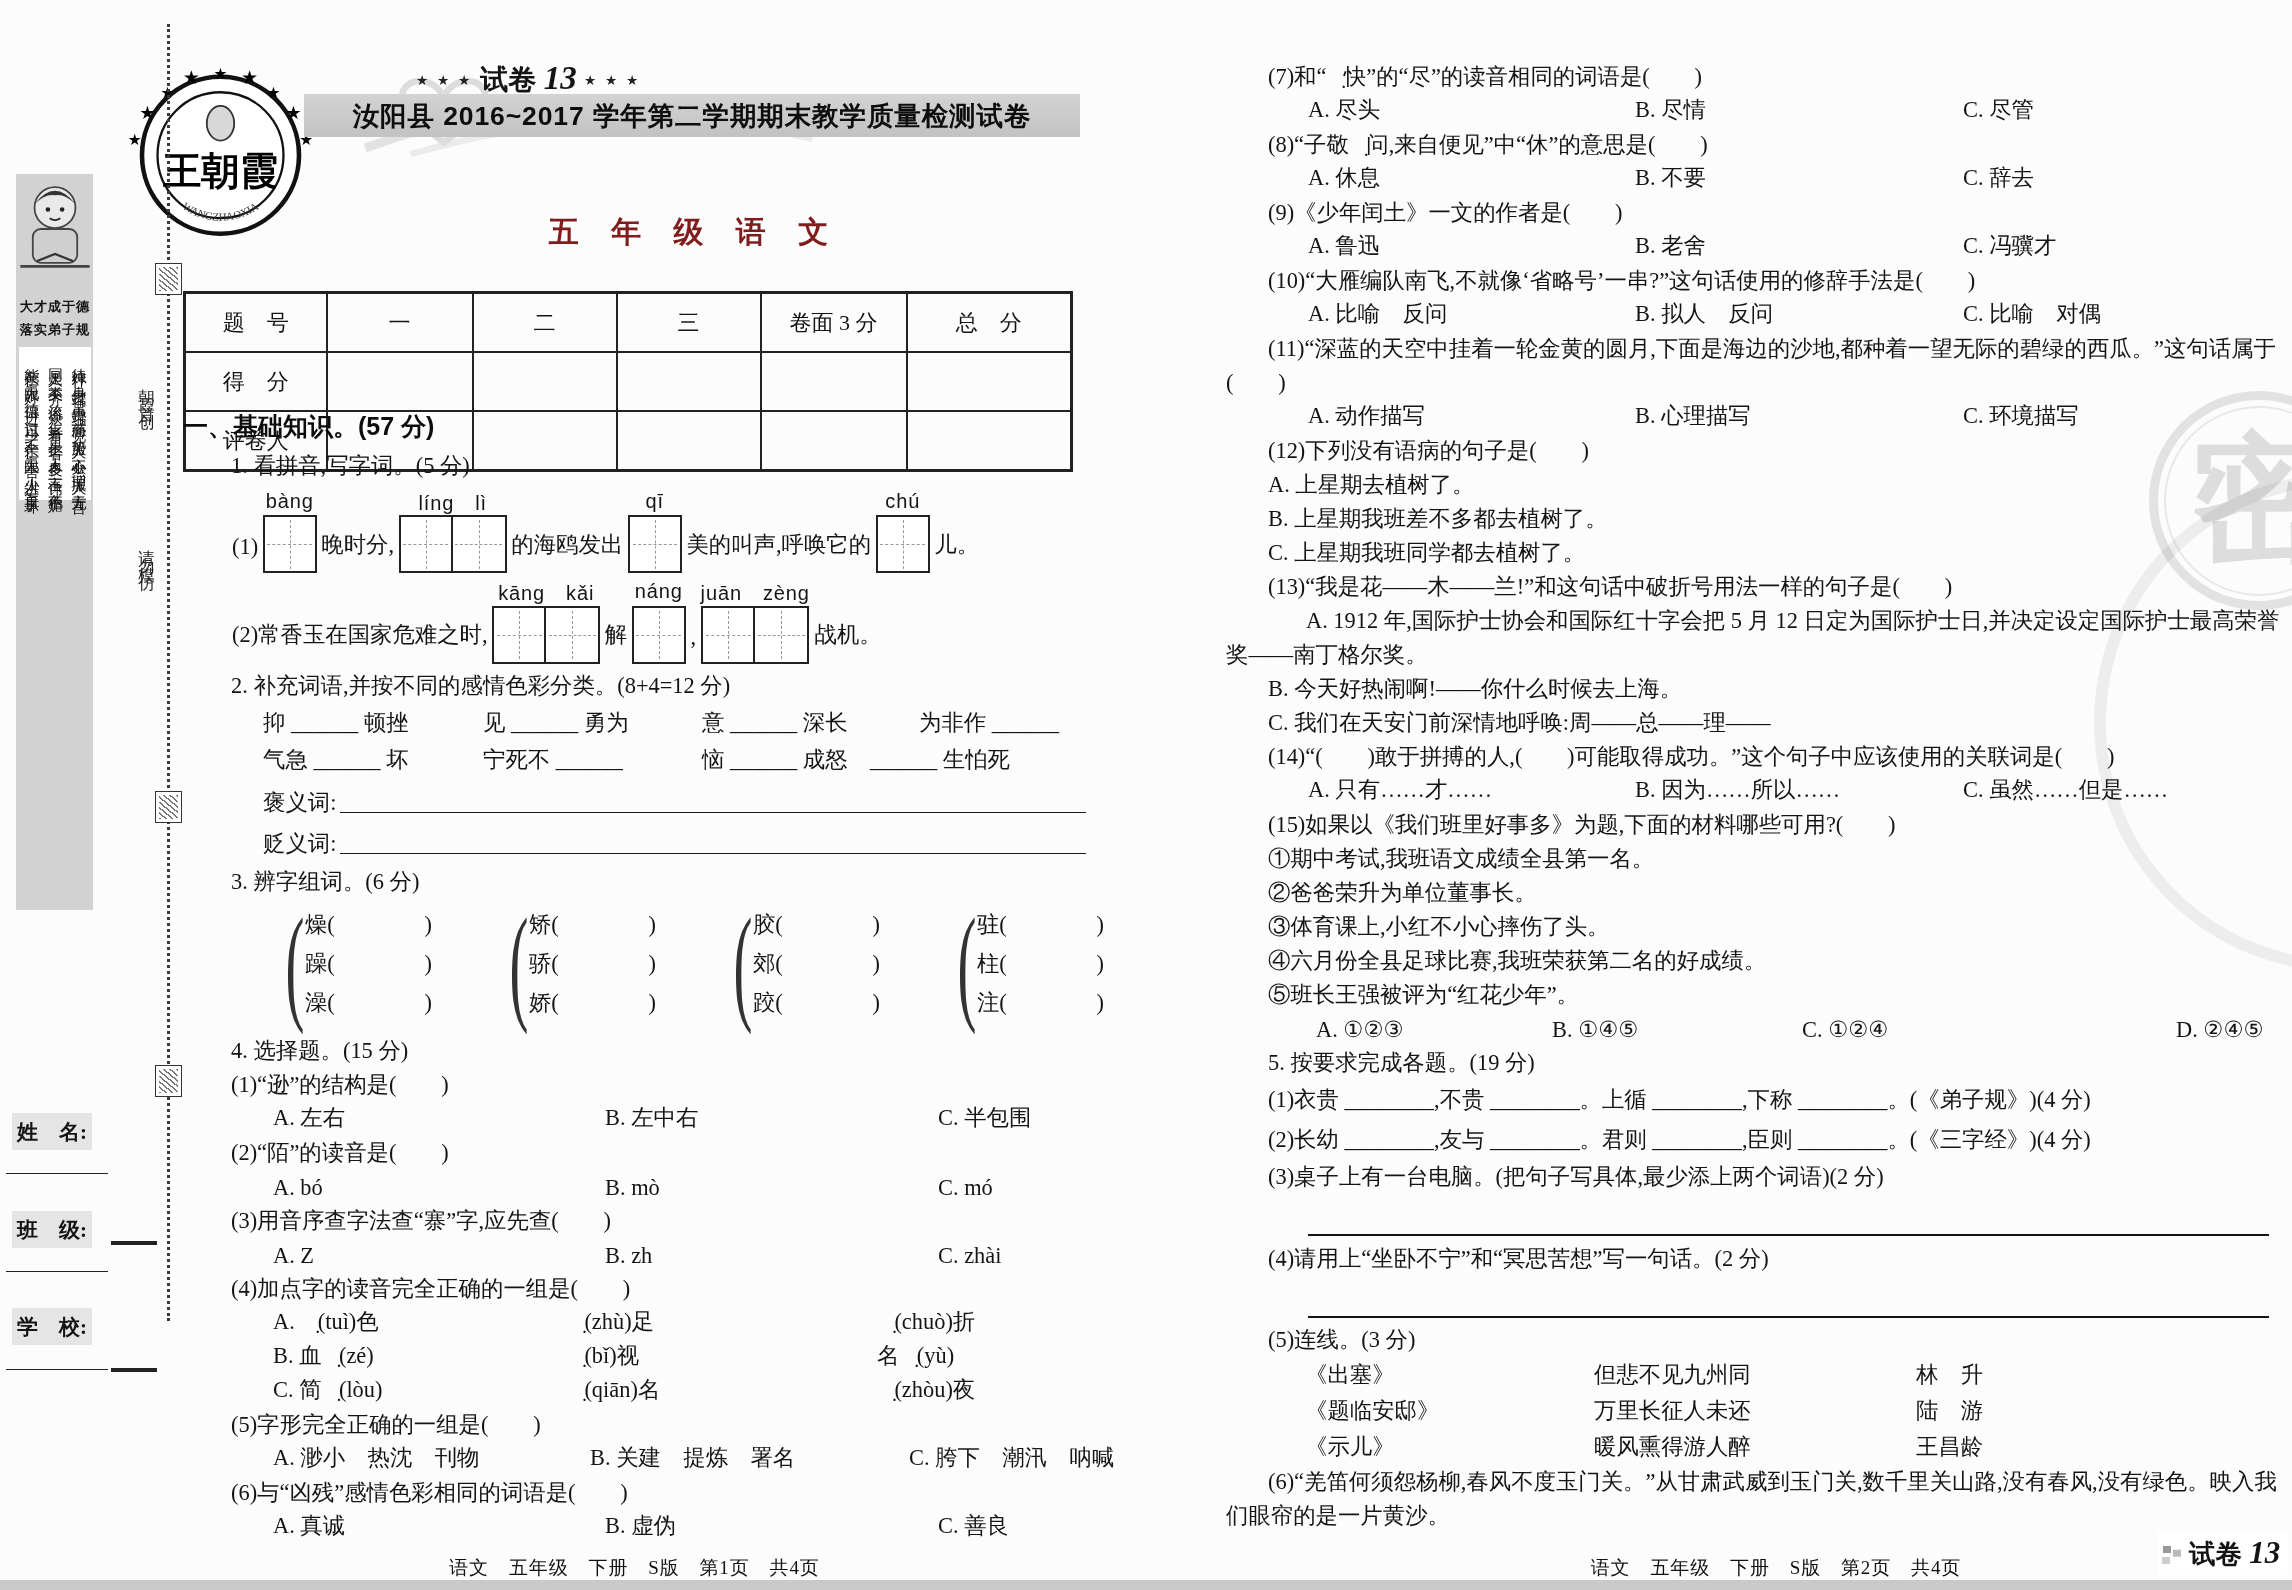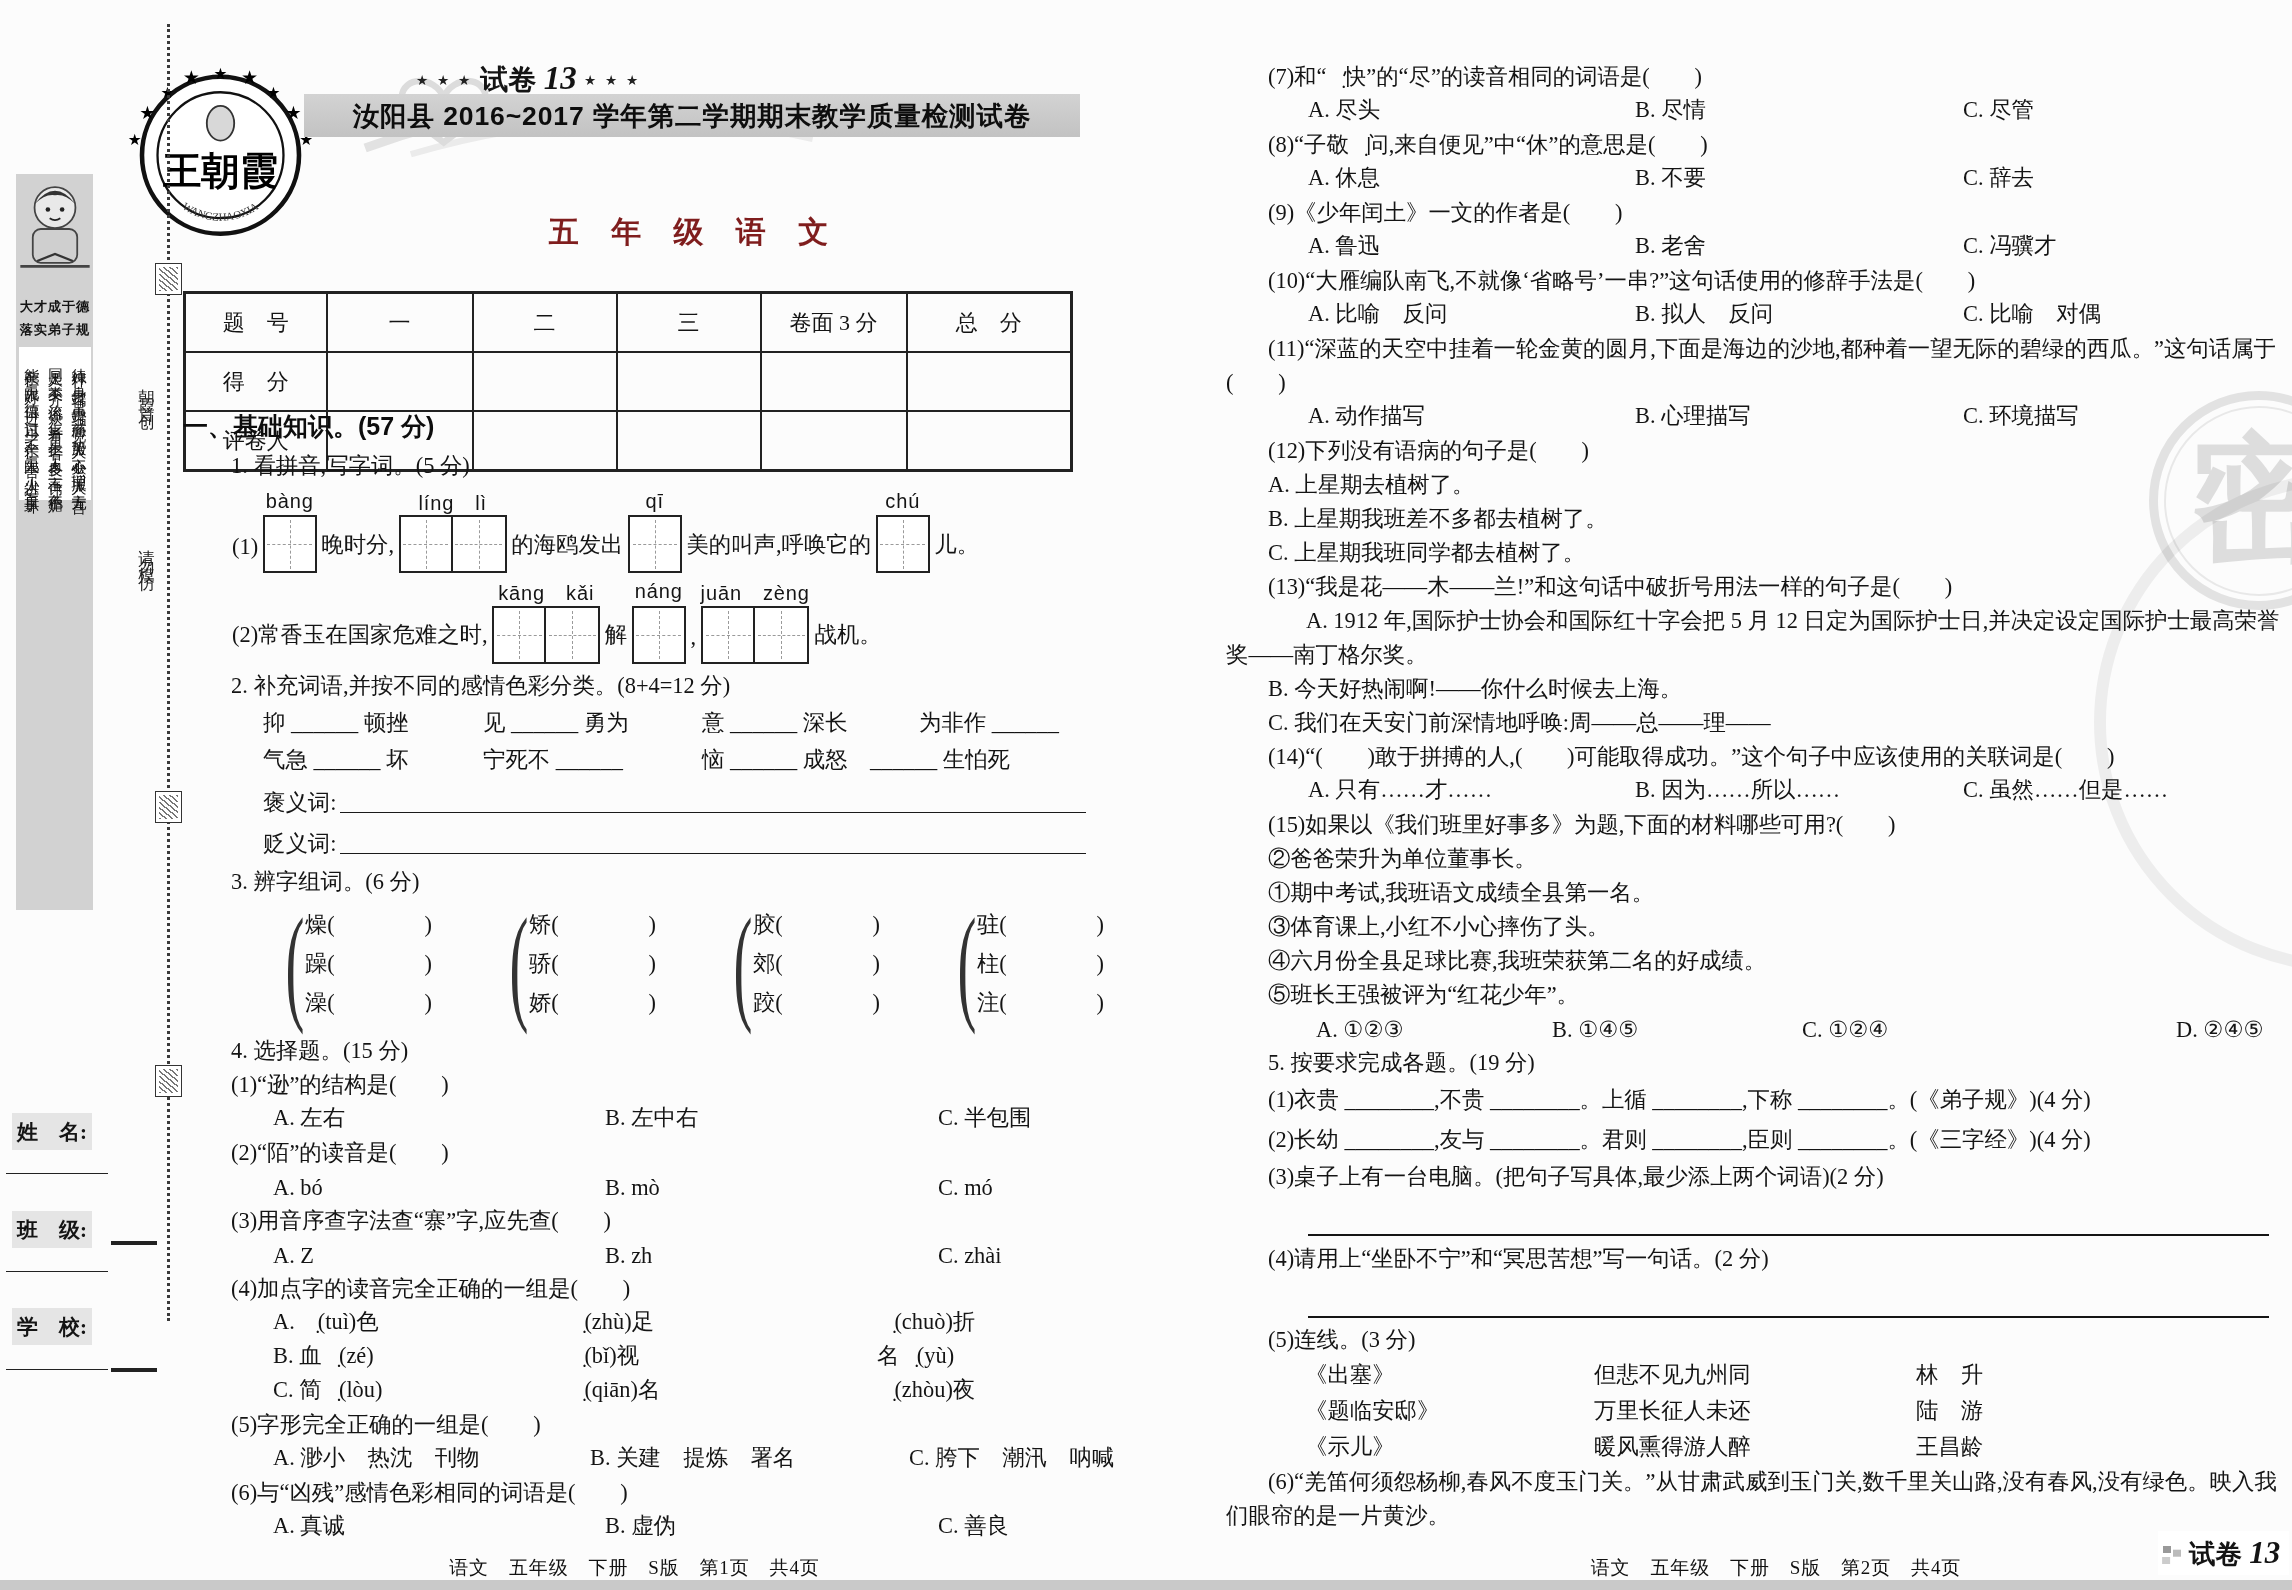--- a/index.html
+++ b/index.html
@@ -457,22 +457,22 @@
     <p class="q hangopt">A. 1912 年,国际护士协会和国际红十字会把 5 月 12 日定为国际护士日,并决定设定国际护士最高荣誉奖——南丁格尔奖。</p>
     <p class="q opt1">B. 今天好热闹啊!——你什么时候去上海。</p>
     <p class="q opt1">C. 我们在天安门前深情地呼唤:周——总——理——</p>
     <p class="q">(14)“(　　)敢于拼搏的人,(　　)可能取得成功。”这个句子中应该使用的关联词是(　　)</p>
     <div class="optrow rcols">
       <span class="oA">A. 只有……才……</span>
       <span class="oB">B. 因为……所以……</span>
       <span class="oC">C. 虽然……但是……</span>
     </div>
     <p class="q">(15)如果以《我们班里好事多》为题,下面的材料哪些可用?(　　)</p>
+    <p class="q opt2">①期中考试,我班语文成绩全县第一名。</p>
     <p class="q opt2">②爸爸荣升为单位董事长。</p>
-    <p class="q opt2">①期中考试,我班语文成绩全县第一名。</p>
     <p class="q opt2">③体育课上,小红不小心摔伤了头。</p>
     <p class="q opt2">④六月份全县足球比赛,我班荣获第二名的好成绩。</p>
     <p class="q opt2">⑤班长王强被评为“红花少年”。</p>
     <div class="optrow rcols15">
       <span class="oA">A. ①②③</span>
       <span class="oB">B. ①④⑤</span>
       <span class="oC">C. ①②④</span>
       <span class="oD">D. ②④⑤</span>
     </div>
     <p class="q">5. 按要求完成各题。(19 分)</p>

